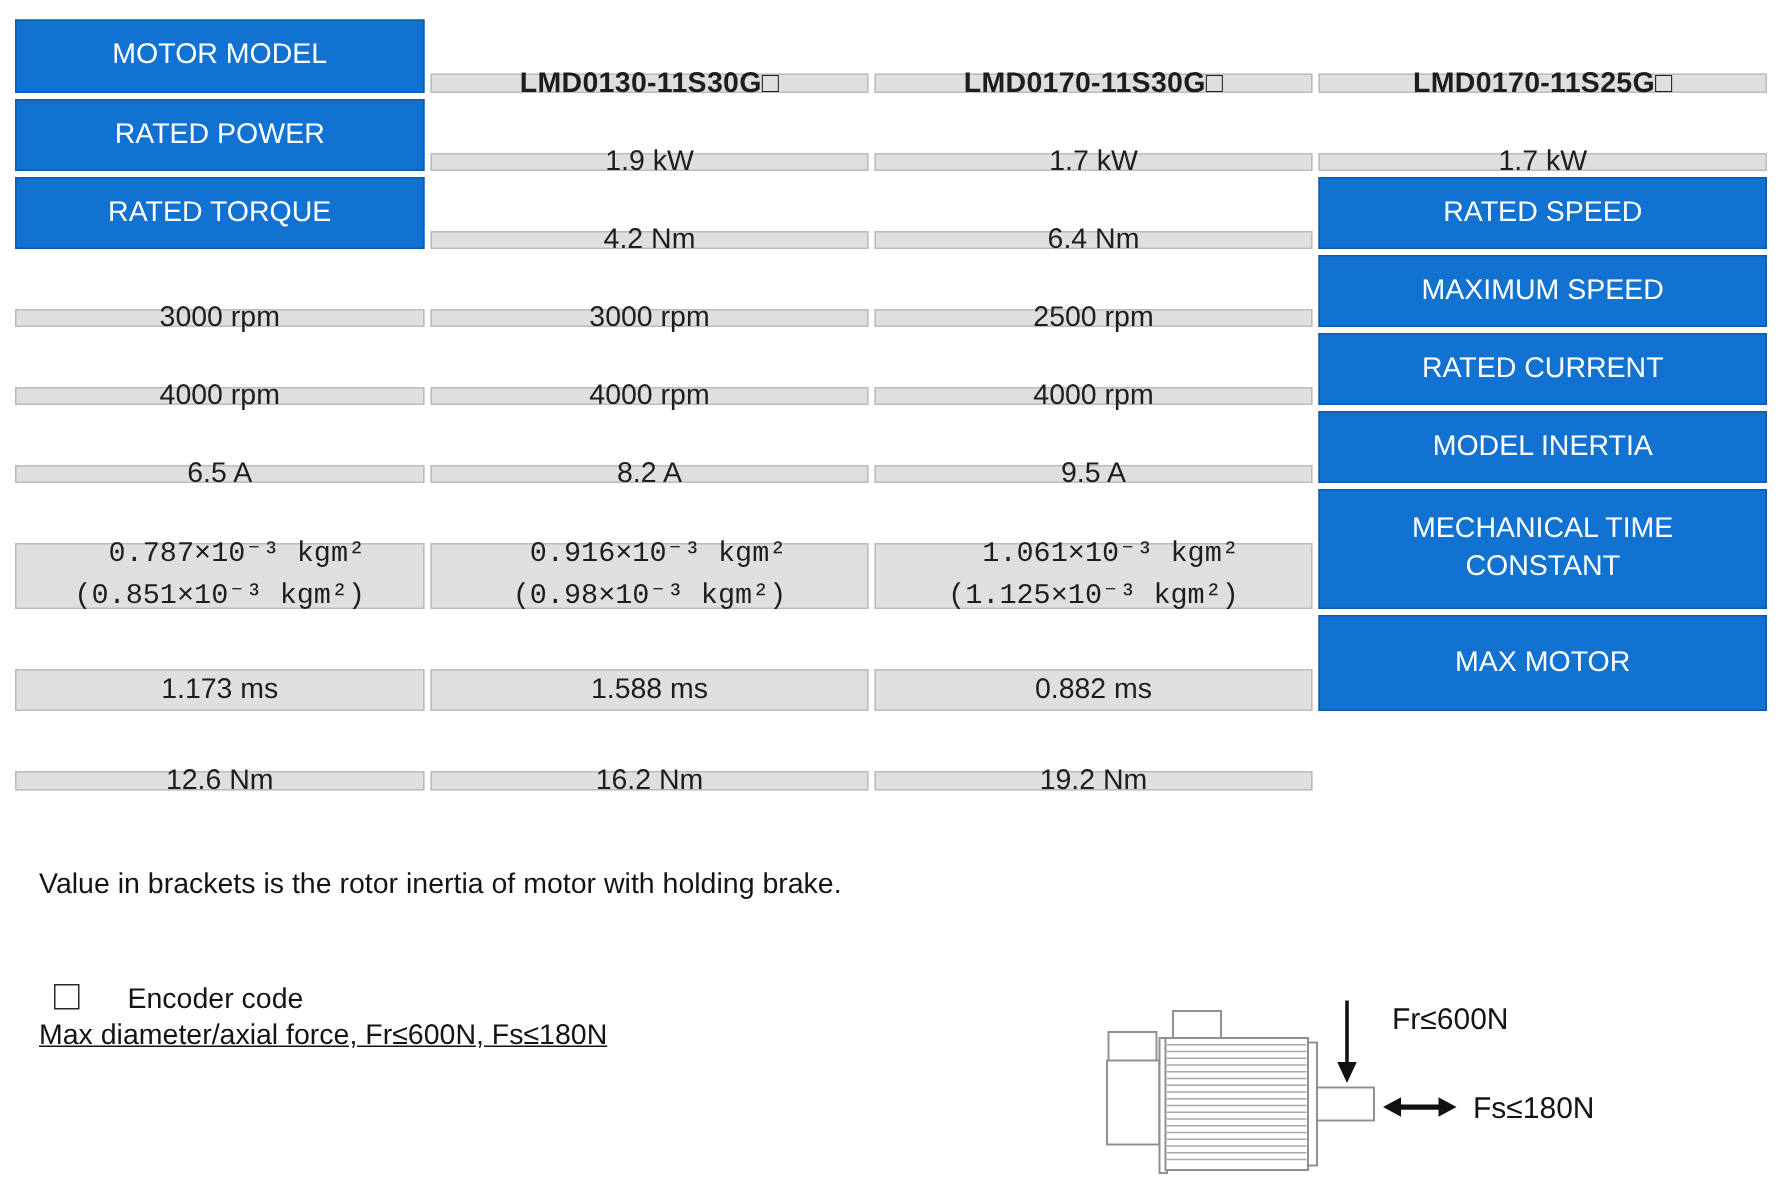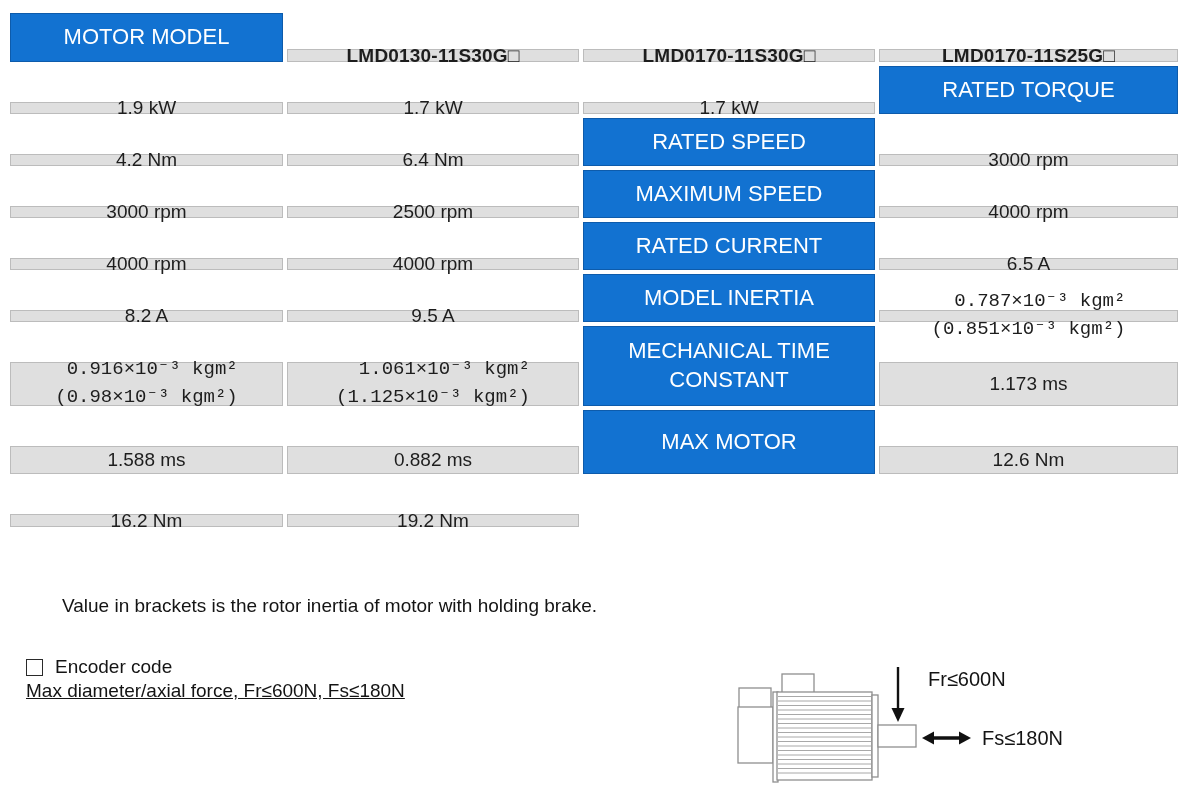--- a/index.html
+++ b/index.html
@@ -12,54 +12,55 @@
     display:grid;
     grid-template-columns:273px 292px 292px 299px;
     grid-template-rows:49px 48px 48px 48px 48px 48px 80px 64px 49px;
     gap:4px;
   }
   .hc {
     background:var(--header_blue,#1272d1);
     border:1px solid var(--header_blue_border,#0d5bab);
     color:var(--header_text,#ffffff);
     display:flex; align-items:center; justify-content:center;
-    text-align:center; font-size:22px; line-height:1.3; padding:0 22px;
+    text-align:center; font-size:19px; line-height:1.3; padding:0 22px;
   }
   .dc {
     background:var(--cell_gray,#dfdfdf);
     border:1px solid var(--cell_gray_border,#bcbcbc);
     color:var(--text_dark,#1d1d1d);
     display:flex; align-items:center; justify-content:center;
     text-align:right; font-size:19px; line-height:1.45;margin-top:36px;
   }
   .dc.model { font-weight:bold; letter-spacing:0.2px; }
   .dc.multi { white-space:pre-line;font-family:Liberation Mono, monospace; }
 
   .note { position:absolute; font-size:19px; color:#141414; }
-  .note-1 { left:26px; top:595px;margin-left:36px; }
-  .note-2 { left:26px; top:656px; display:flex; align-items:center; }
+  .note-1 { left:26px; top:579px; }
+  .note-2 { left:36px; top:656px; display:flex; align-items:flex-start;gap:20px; }
   .note-3 { left:26px; top:680px;text-decoration:underline; }
   .checkbox {
     width:17px; height:17px; border:1.6px solid #2a2a2a;
     display:inline-block; margin-right:12px; background:#fff;
   }
 
   .motor-diagram { position:absolute; left:728px; top:652px; }
   .dia-label { font-size:20px; fill:#141414; font-family:"Liberation Sans", sans-serif; }
 </style>
 </head>
 <body>
 
 <div class="spec-table">
 
   <div class="hc">MOTOR MODEL</div>
   <div class="dc model">LMD0130-11S30G□</div>
   <div class="dc model">LMD0170-11S30G□</div>
   <div class="dc model">LMD0170-11S25G□</div>
 
+  <div class="hc">RATED POWER</div>
   <div class="dc">1.9 kW</div>
   <div class="dc">1.7 kW</div>
   <div class="dc">1.7 kW</div>
 
   <div class="hc">RATED TORQUE</div>
   <div class="dc">4.2 Nm</div>
   <div class="dc">6.4 Nm</div>
 
   <div class="hc">RATED SPEED</div>
   <div class="dc">3000 rpm</div>

